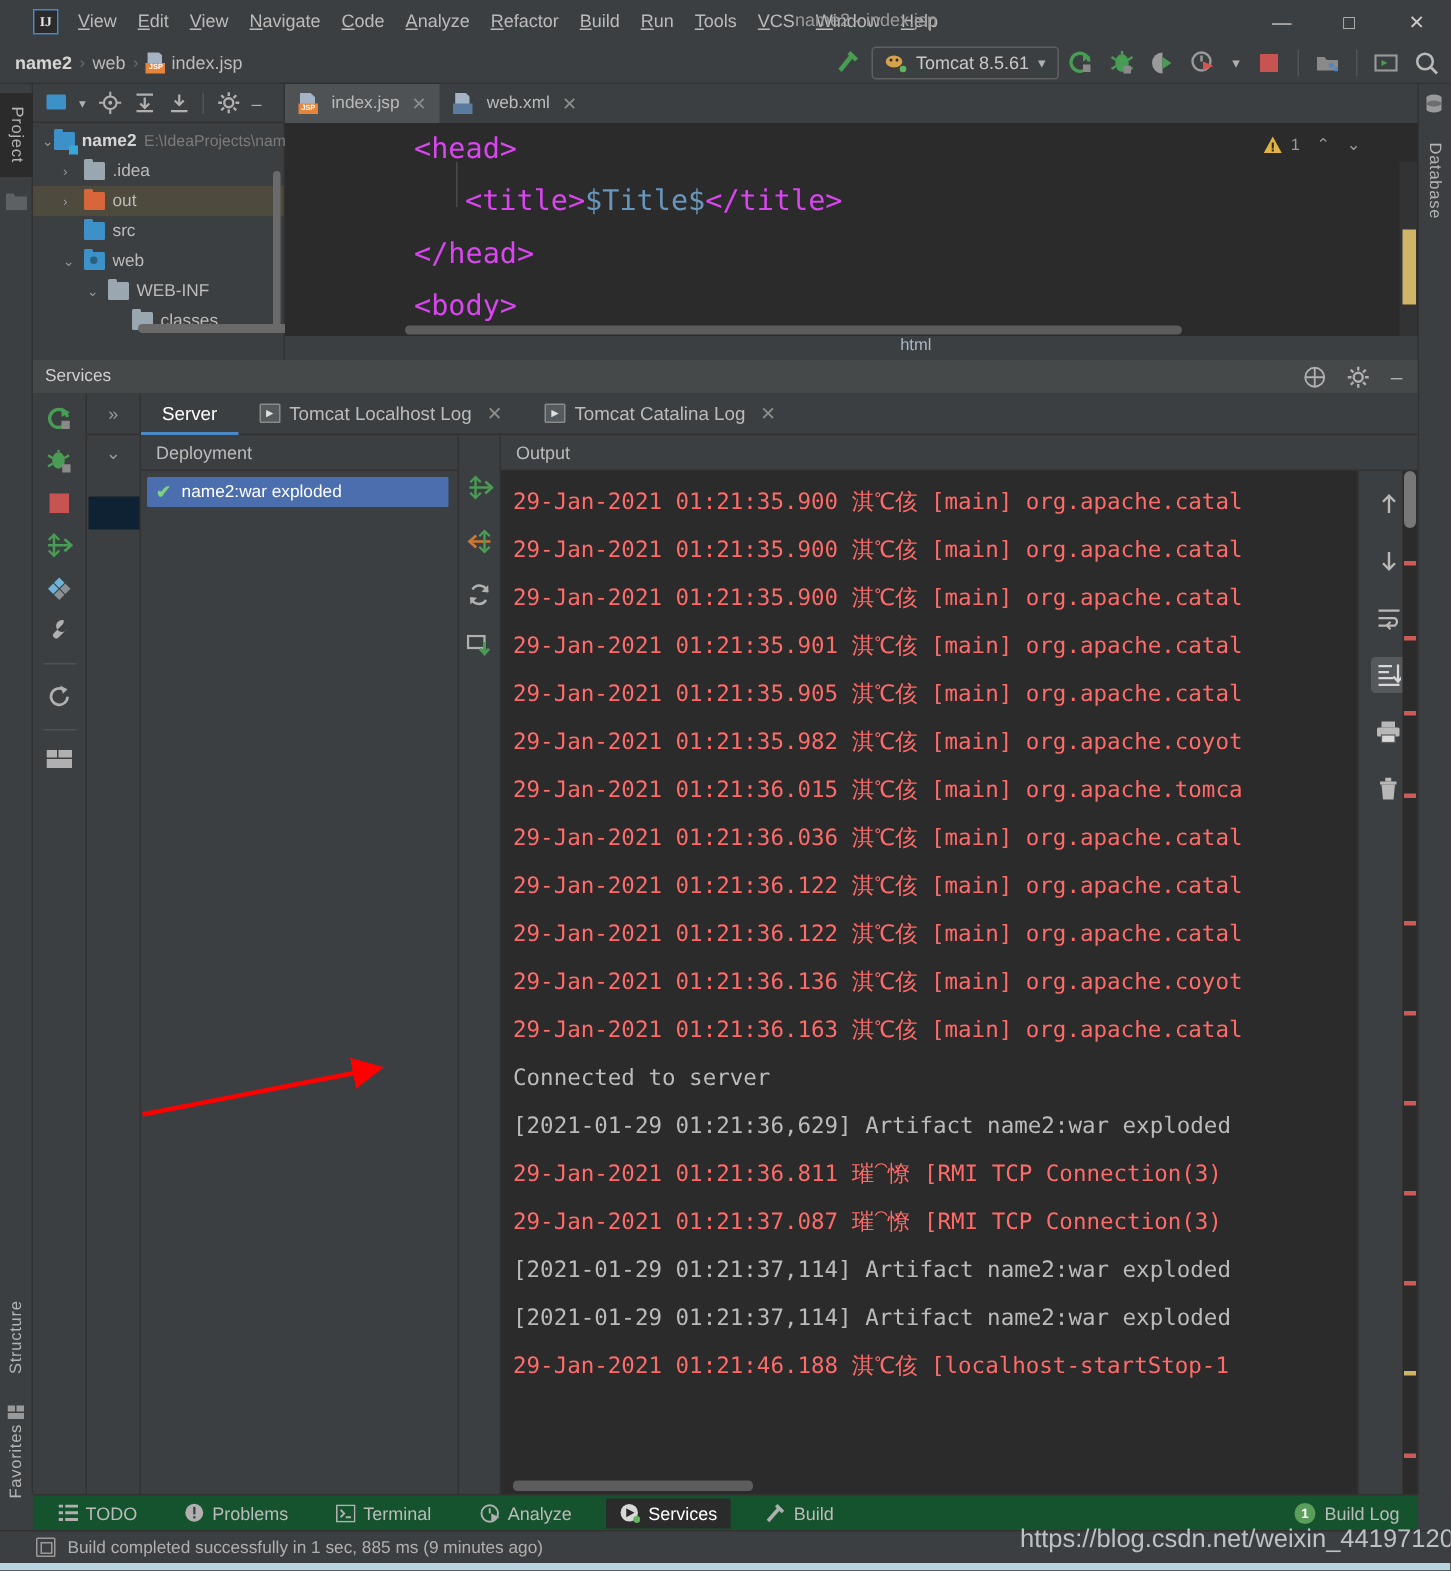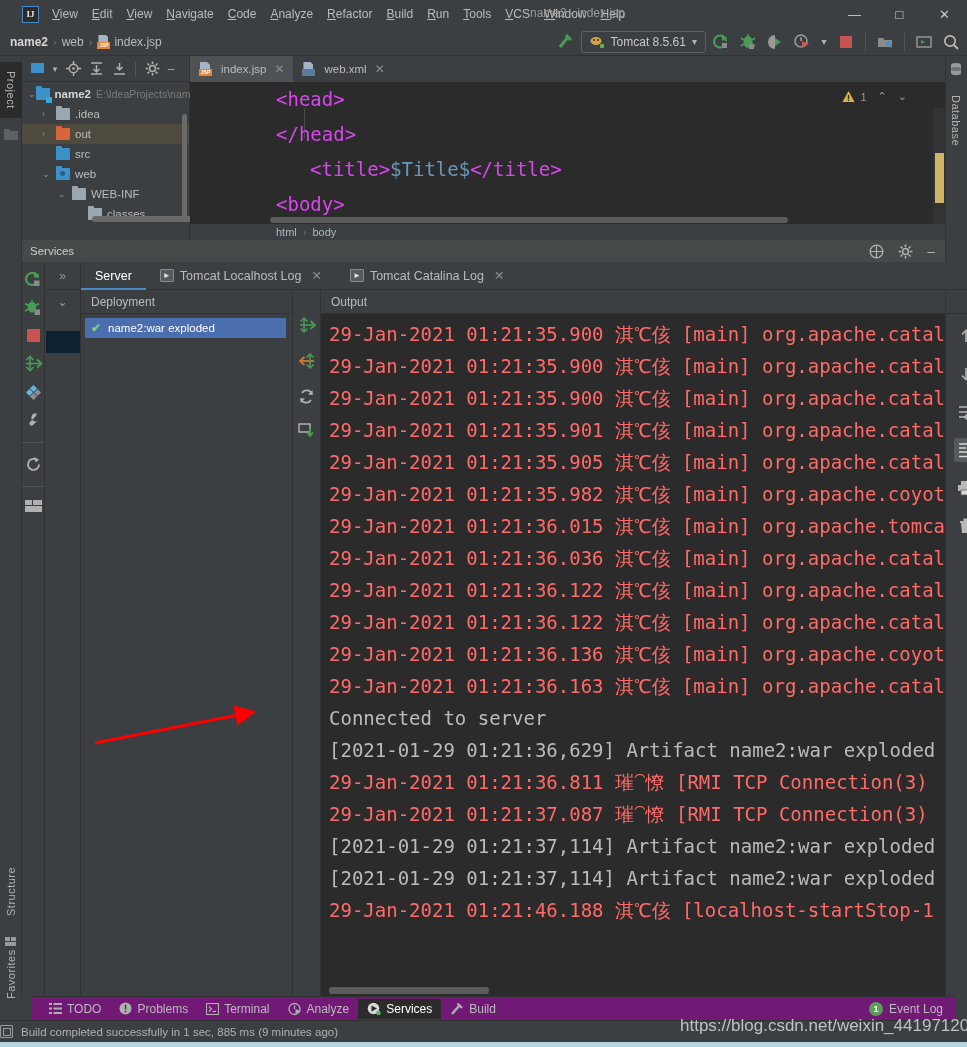--- a/index.html
+++ b/index.html
@@ -198,21 +198,21 @@
   .ed-rightbar {
     position: absolute; right: 0; top: 26px; width: 12px; height: 142px;
     background: #313335;
   }
   .ed-thumb {
     position: absolute; right: 1px; top: 45px; width: 9px; height: 50px;
     background: #d0b568;
   }
   .breadcrumbs {
     height: 16px; background: #3c3f41; display: flex; align-items: center;
-    font-size: 11px; color: #a9b7c6; padding-left: 86px; gap: 6px;
+    font-size: 11px; color: #a9b7c6; padding-left: 86px; gap: 6px; flex-direction: column;
   }
   .breadcrumbs .sep { color: #6e6e6e; }
 
   
   .services {
     position: absolute; left: 22px; top: 240px; width: 923px; height: 756px;
     background: #3c3f41;
   }
   .svc-header {
     height: 22px; background: #45494a; display: flex; align-items: center;
@@ -266,21 +266,21 @@
     width: 28px; border-right: 1px solid #323232; padding-top: 26px;
     display: flex; flex-direction: column; align-items: center; gap: 18px;
   }
   .out-col { flex: 1; display: flex; flex-direction: column; min-width: 0; }
   .out-wrap { flex: 1; display: flex; position: relative; min-height: 0; }
   .console {
     flex: 1; background: #2b2b2b; overflow: hidden; position: relative;
     padding: 4px 0 0 8px;
   }
   .logline {
-    font-family: "DejaVu Sans Mono", monospace; font-size: 19px;
+    font-family: "DejaVu Sans Mono", monospace; font-size: 15px;
     line-height: 32px; white-space: pre; color: #ff6b68;
   }
   .logline.info { color: #bbbbbb; }
   .console-hscroll {
     position: absolute; left: 8px; bottom: 2px; width: 160px; height: 7px;
     background: #5c5c5c; border-radius: 3px;
   }
   .console-vbar {
     position: absolute; right: 0; top: 0; width: 10px; height: 100%;
     background: #2b2b2b;
@@ -293,42 +293,42 @@
   .out-toolbar {
     width: 40px; background: #3c3f41; padding-top: 10px;
     display: flex; flex-direction: column; align-items: center; gap: 14px;
     border-left: 1px solid #323232;
   }
   .ob { width: 24px; height: 24px; display: flex; align-items: center; justify-content: center; }
   .ob.on { background: #55595b; border-radius: 3px; }
 
   
   .toolwin-bar {
-    position: absolute; left: 32px; top: 996px; width: 923px; height: 24px;
-    background: #701a75; display: flex; align-items: center; gap: 0;
+    position: absolute; left: 22px; top: 996px; width: 923px; height: 24px;
+    background: #14532d; display: flex; align-items: center; gap: 14px;
     padding-left: 8px; border-top: 1px solid #323232;
   }
   .twb {
     display: flex; align-items: center; gap: 5px; padding: 3px 9px;
     font-size: 12px; color: #bbbbbb;
   }
   .twb.active { background: #2b2b2b; color: #ffffff; }
   .event-log {
     position: absolute; right: 12px; display: flex; align-items: center; gap: 6px;
     font-size: 12px; color: #bbbbbb;
   }
   .badge-count {
     width: 14px; height: 14px; border-radius: 50%; background: #5a9e5a;
     color: #ffffff; font-size: 9px; display: flex;
     align-items: center; justify-content: center; font-weight: bold;
   }
   .statusbar {
     position: absolute; left: 0; top: 1020px; width: 967px; height: 22px;
     background: #3c3f41; display: flex; align-items: center;
-    padding-left: 0; gap: 8px; border-top: 1px solid #323232;
+    padding-left: 24px; gap: 8px; border-top: 1px solid #323232;
     font-size: 11.5px; color: #b0b0b0;
   }
   .status-ic {
     width: 13px; height: 13px; border: 1px solid #9a9a9a; border-radius: 1px;
     position: relative;
   }
   .status-ic::after {
     content:""; position:absolute; left:2px; top:2px; width:6px; height:6px;
     border:1px solid #9a9a9a;
   }
@@ -588,22 +588,22 @@
             <span class="tag" style="background:#5b7b9e;"></span>
         </span>
         <span>web.xml</span>
         <span class="close">✕</span>
       </div>
     </div>
     <div class="code-area">
       <div class="indent-guide"></div>
       <div class="code-lines">
         <div class="cl tagclr" style="padding-left:0px">&lt;head&gt;</div>
+        <div class="cl" style="padding-left:34px"><span class="tagclr">&lt;title&gt;</span><span class="macroclr">$Title$</span><span class="tagclr">&lt;/title&gt;</span></div>
         <div class="cl tagclr" style="padding-left:0px">&lt;/head&gt;</div>
-        <div class="cl" style="padding-left:34px"><span class="tagclr">&lt;title&gt;</span><span class="macroclr">$Title$</span><span class="tagclr">&lt;/title&gt;</span></div>
         <div class="cl tagclr" style="padding-left:0px">&lt;body&gt;</div>
       </div>
       <div class="hscroll-ed"></div>
       <div class="ed-rightbar">
         <div class="ed-thumb"></div>
       </div>
     </div>
     <div class="warn-box">
       <span class="ic">
         <svg width="13" height="13" viewBox="0 0 13 13">
@@ -926,21 +926,21 @@
       <span class="ic">
         <svg width="14" height="14" viewBox="0 0 14 14">
             <path d="M2 12 L9 4" stroke="#b0b0b0" stroke-width="2.4" fill="none"></path>
             <path d="M7.5 1.5 L12 6" stroke="#b0b0b0" stroke-width="2.4" fill="none"></path>
           </svg>
       </span>
       <span>Build</span>
     </div>
     <div class="event-log">
       <span class="badge-count">1</span>
-      <span>Event Log</span>
+      <span>Build Log</span>
     </div>
   </div>
 
   <div class="statusbar">
     <span class="status-ic"></span>
     <span>Build completed successfully in 1 sec, 885 ms (9 minutes ago)</span>
   </div>
 
   <div class="watermark">https://blog.csdn.net/weixin_44197120</div>
   <div class="footer-strip"></div>

